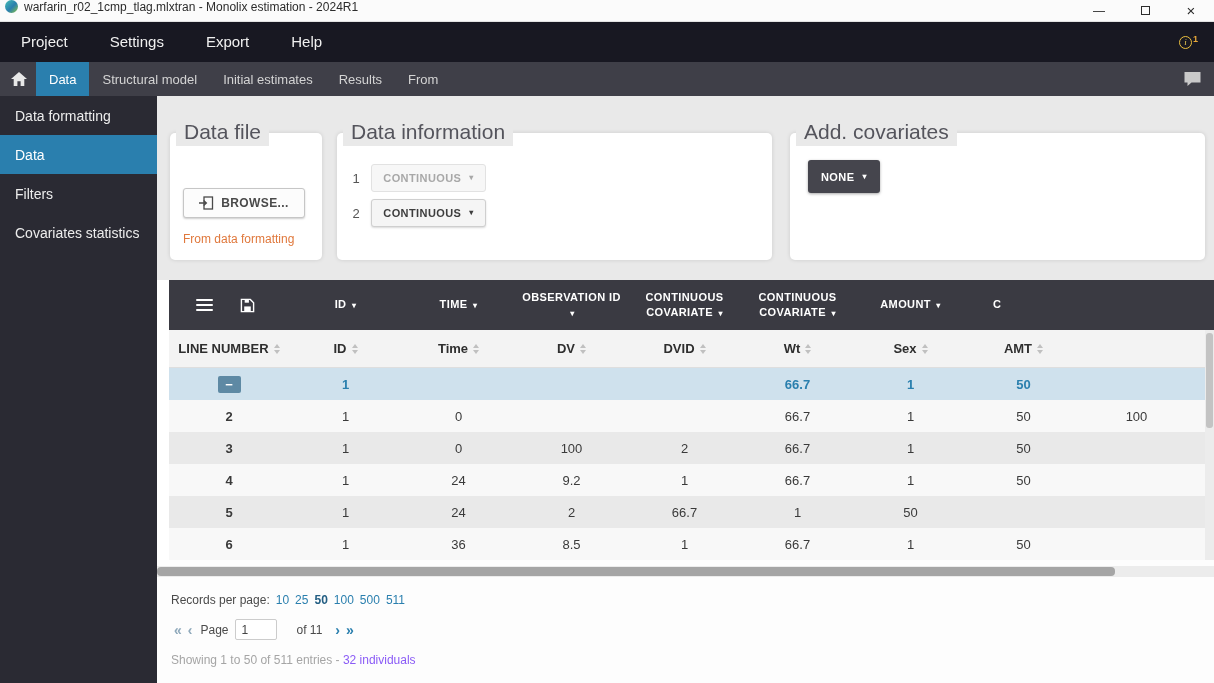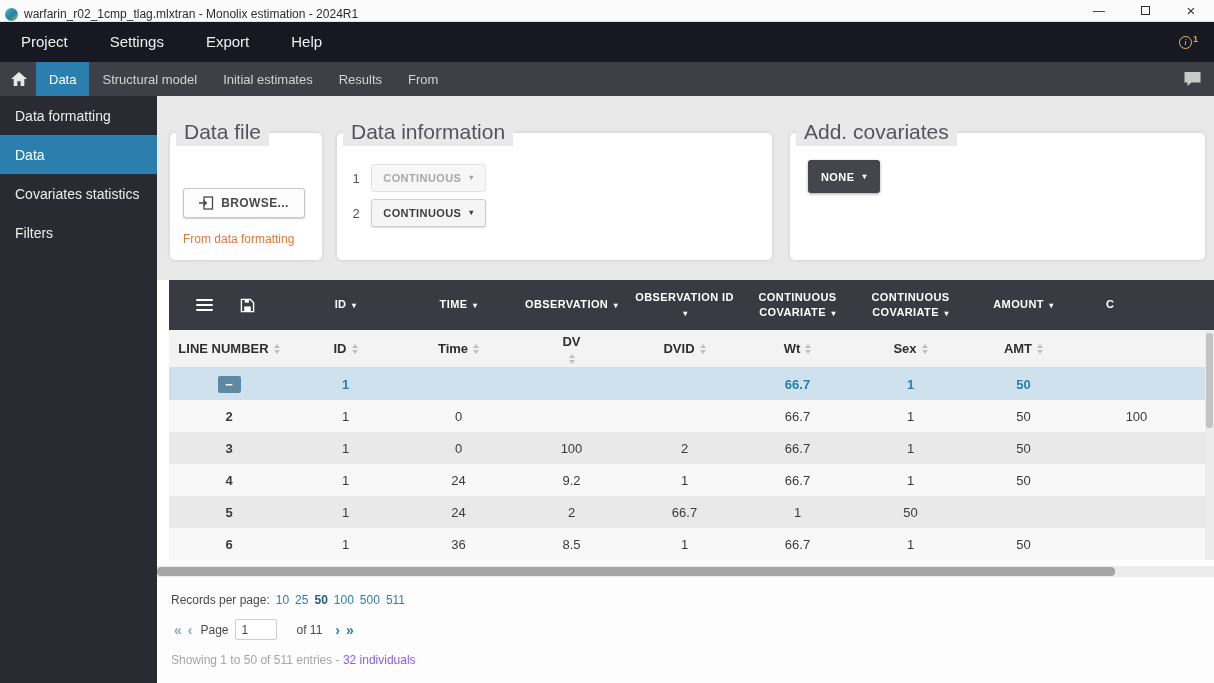--- a/index.html
+++ b/index.html
@@ -1,20 +1,20 @@
 <!DOCTYPE html>
 <html><head>
 <meta charset="utf-8">
 <style>
   *{margin:0;padding:0;box-sizing:border-box;}
   html,body{width:1214px;height:683px;overflow:hidden;}
   body{font-family:"Liberation Sans",sans-serif;background:#e9e9e9;}
 
   
-  .titlebar{height:22px;background:#fbfbfb;display:flex;align-items:flex-end;padding-left:5px;gap:6px;font-size:12px;color:#2c2c2c;border-bottom:1px solid #e2e2e2;}
+  .titlebar{height:22px;background:#fbfbfb;display:flex;align-items:flex-start;padding-left:5px;gap:6px;font-size:12px;color:#2c2c2c;border-bottom:1px solid #e2e2e2;}
   .app-icon{width:13px;height:13px;border-radius:50%;background:linear-gradient(135deg,#45c0b5,#2a7fae 55%,#8bc540);flex:none;}
   .win-controls{margin-left:auto;display:flex;height:100%;}
   .wc{width:46px;display:flex;align-items:center;justify-content:center;color:#2c2c2c;cursor:pointer;}
   .wc-min{font-size:12px;}
   .wc-max .box{width:9px;height:9px;border:1px solid #2c2c2c;display:block;}
   .wc-close{font-size:15px;}
 
   
   .menubar{height:40px;background:#181822;display:flex;align-items:center;}
   .menu-item{padding:0 21px;color:#f0f0f0;font-size:15px;cursor:pointer;line-height:40px;}
@@ -144,22 +144,22 @@
     <svg width="19" height="16" viewBox="0 0 19 16">
         <path d="M1.5 1 H17.5 V11.5 H8.5 L4.5 15 V11.5 H1.5 Z" fill="#c9c9c9"></path>
       </svg>
   </div>
 </div>
 
 <div class="content">
   <nav class="sidebar" id="sidebar">
       <div class="side-item">Data formatting</div>
       <div class="side-item active">Data</div>
+      <div class="side-item">Filters</div>
       <div class="side-item">Covariates statistics</div>
-      <div class="side-item">Filters</div>
     </nav>
 
   <div class="main">
 
     <div class="panels">
       <section class="panel p-datafile">
         <h2 class="panel-title">Data file</h2>
         <button class="browse-btn">
           <span class="browse-icon" style="display:flex;">
               <svg width="15" height="14" viewBox="0 0 15 14">
@@ -215,23 +215,20 @@
               </svg>
             </span>
           </div>
           <div class="th-cell" style="width: 113px;">
             <span class="th-label">ID <span class="caret">▾</span></span>
           </div>
           <div class="th-cell" style="width: 113px;">
             <span class="th-label">TIME <span class="caret">▾</span></span>
           </div>
           <div class="th-cell" style="width: 113px;">
-            <span class="th-label">OBSERVATION <span class="caret">▾</span></span>
-          </div>
-          <div class="th-cell" style="width: 113px;">
             <span class="th-label">OBSERVATION ID <span class="caret">▾</span></span>
           </div>
           <div class="th-cell" style="width: 113px;">
             <span class="th-label">CONTINUOUS COVARIATE <span class="caret">▾</span></span>
           </div>
           <div class="th-cell" style="width: 113px;">
             <span class="th-label">CONTINUOUS COVARIATE <span class="caret">▾</span></span>
           </div>
           <div class="th-cell" style="width: 113px;">
             <span class="th-label">AMOUNT <span class="caret">▾</span></span>
@@ -255,21 +252,21 @@
               <i class="dn"></i>
             </span>
           </div>
           <div class="sub-cell" style="width: 113px;">
             <span>Time</span>
             <span class="sort">
               <i class="up"></i>
               <i class="dn"></i>
             </span>
           </div>
-          <div class="sub-cell" style="width: 113px; flex-direction: column;">
+          <div class="sub-cell" style="width: 113px;">
             <span>DV</span>
             <span class="sort">
               <i class="up"></i>
               <i class="dn"></i>
             </span>
           </div>
           <div class="sub-cell" style="width: 113px;">
             <span>DVID</span>
             <span class="sort">
               <i class="up"></i>

